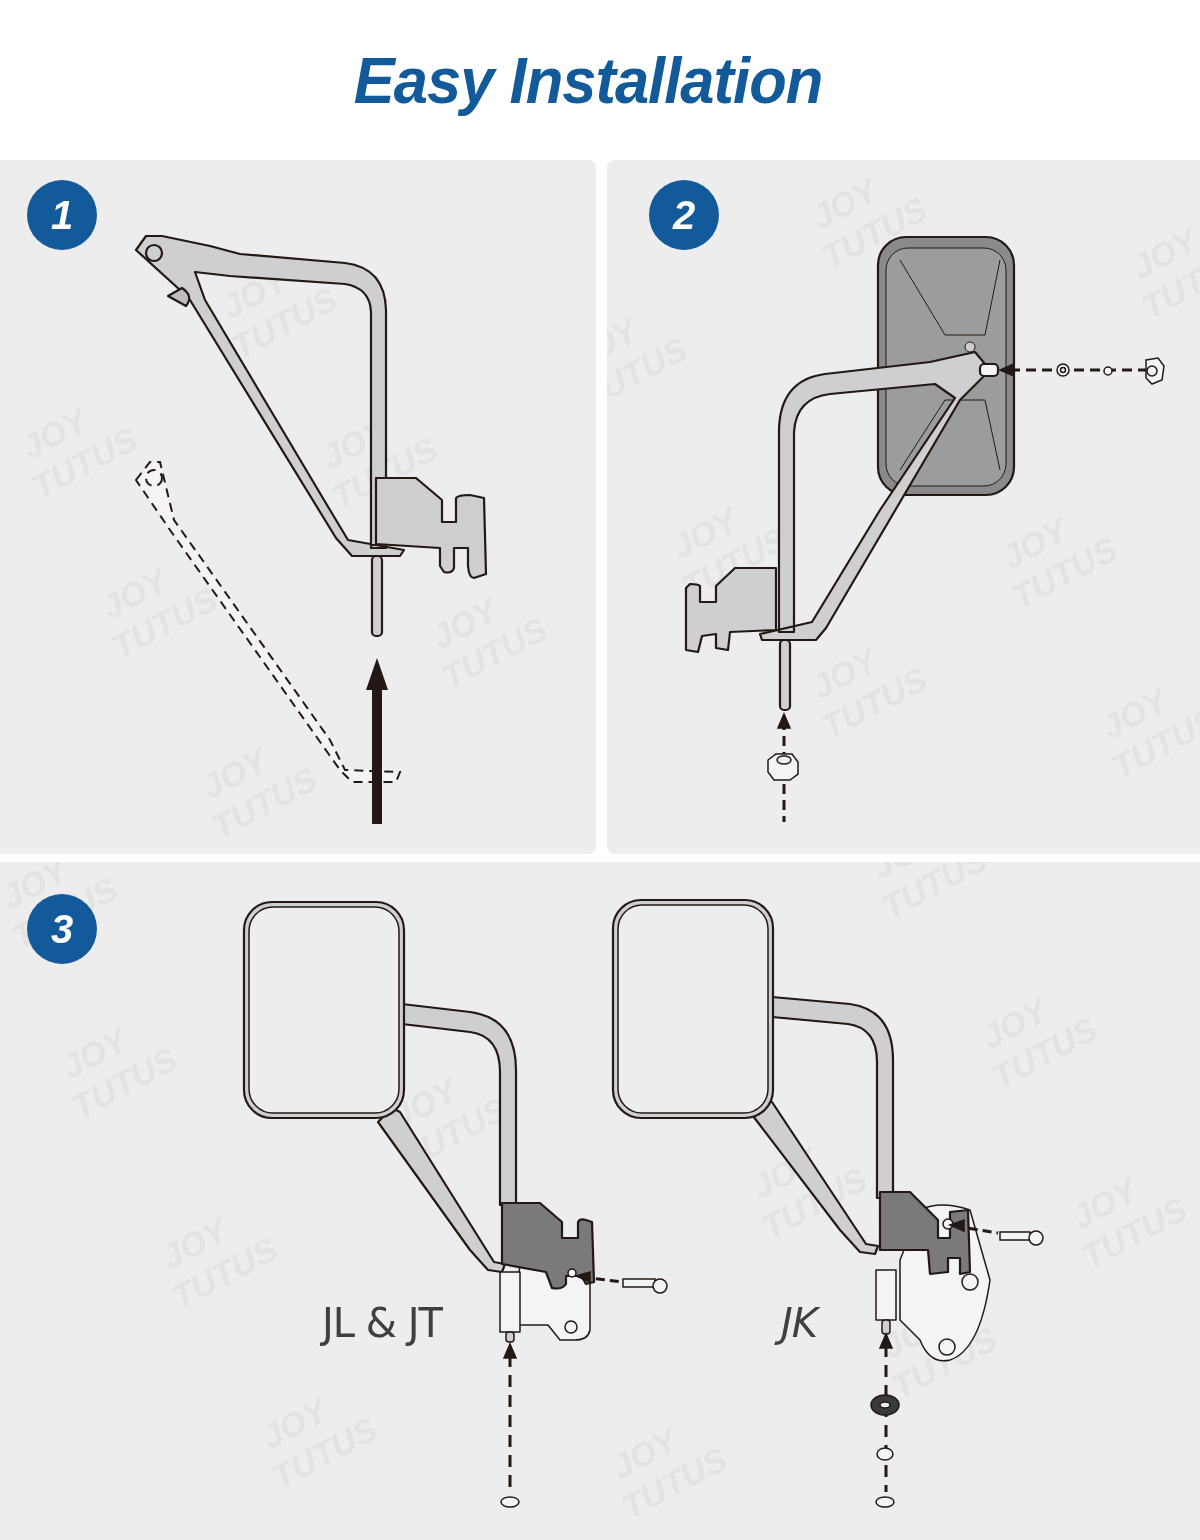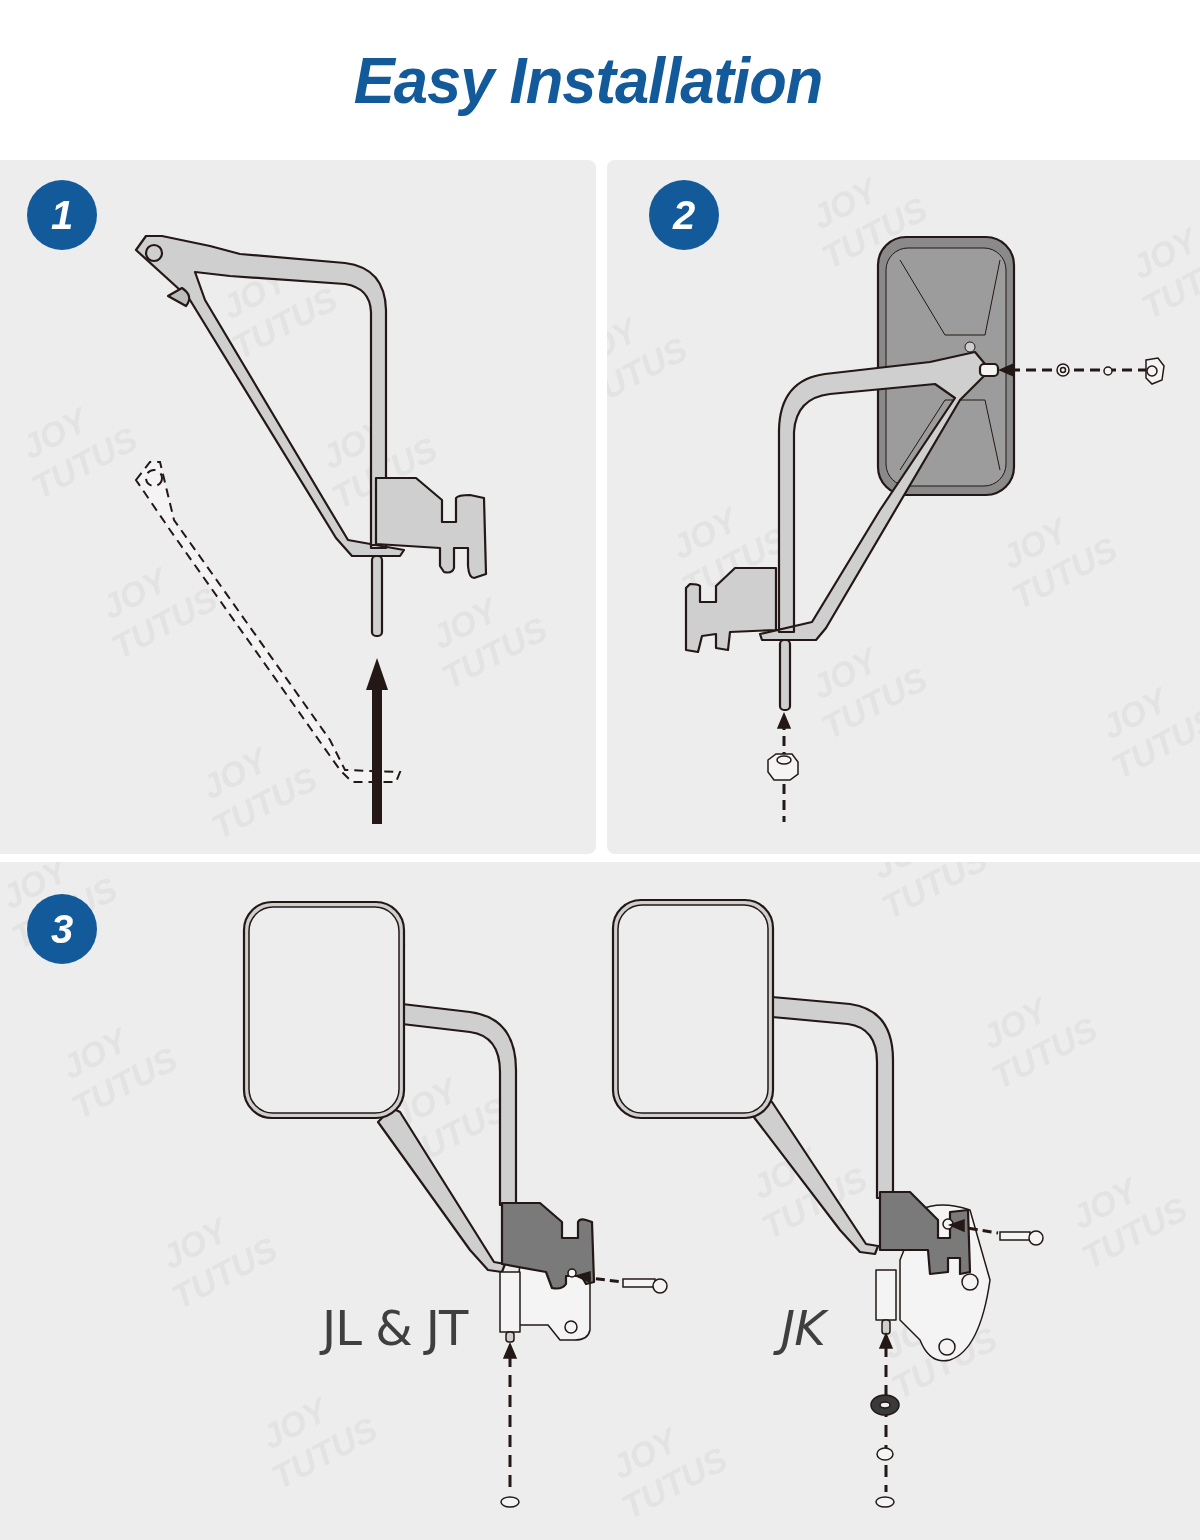--- a/index.html
+++ b/index.html
@@ -27,21 +27,21 @@
   #panel1 { left: 0; top: 160px; width: 596px; height: 694px; border-radius: 0 8px 8px 0; }
   #panel2 { left: 607px; top: 160px; width: 593px; height: 694px; border-radius: 8px 0 0 8px; }
   #panel3 { left: 0; top: 862px; width: 1200px; height: 678px; }
   .step-badge {
     position: absolute; width: 70px; height: 70px; border-radius: 50%;
     background: #135a9a; color: #fff; font-weight: bold; font-style: italic;
     font-size: 40px; display: flex; align-items: center; justify-content: center;
     font-family: "Liberation Sans", "DejaVu Sans", sans-serif;
   }
   .variant-label {
-    position: absolute; font-size: 48px; color: #3f3f3f;
+    position: absolute; font-size: 40px; color: #3f3f3f;
     font-family: "DejaVu Sans", "Liberation Sans", sans-serif; letter-spacing: -1px;
   }
   svg.art { position: absolute; left: 0; top: 0; }
   .wm { fill: #e3e3e3; font-family: "Liberation Sans", "DejaVu Sans", sans-serif; font-weight: bold; font-style: italic; }
 </style>
 </head>
 <body>
 
 <div class="header">
   <span class="title-main">Easy Installation</span>

